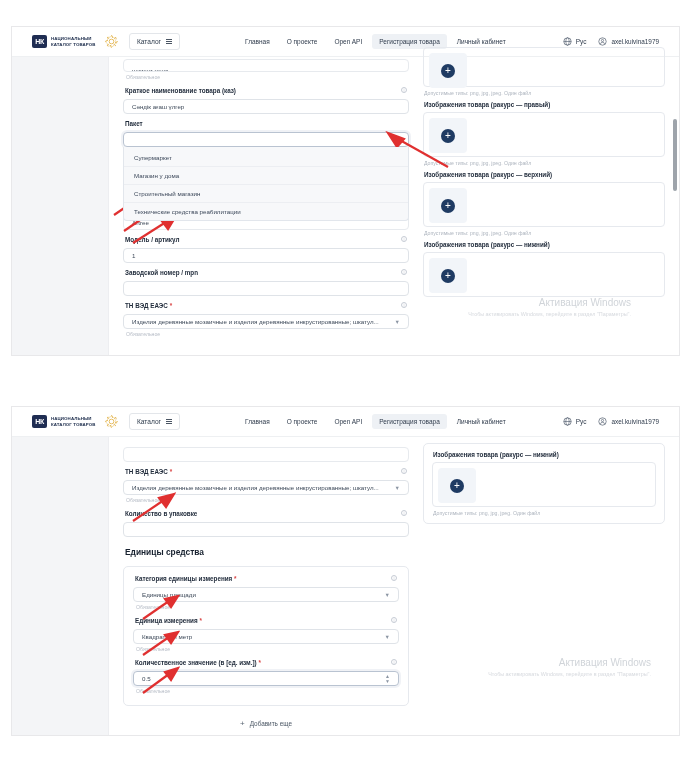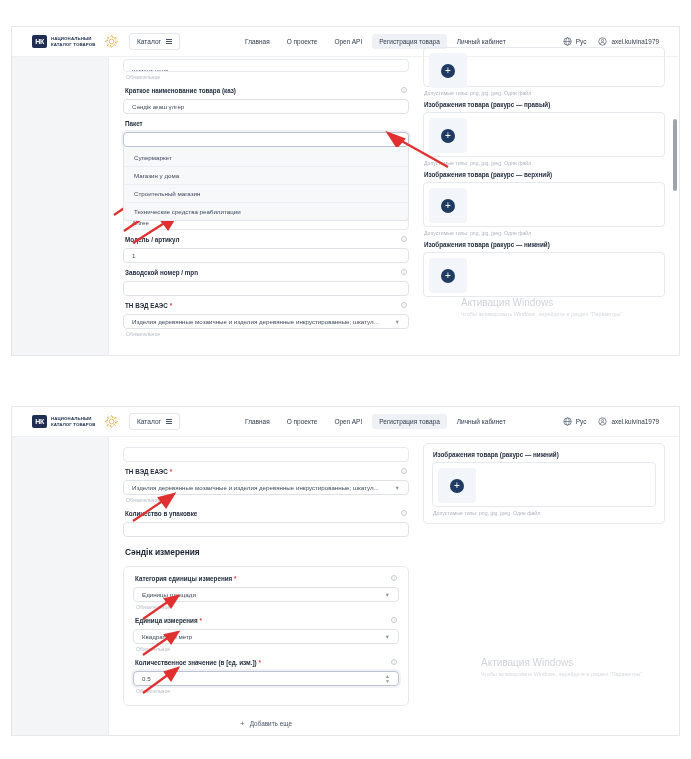--- a/index.html
+++ b/index.html
@@ -148,21 +148,21 @@
   .scroll-track {
     position:absolute; right:2px; top:4px; bottom:4px; width:4px;
   }
   .scroll-thumb {
     position:absolute; left:0; width:4px; border-radius:2px; background:#9ea4ab;
   }
 
   
   .watermark {
     position:absolute; pointer-events:none; user-select:none;
-    color:#d3d6da; text-align:left;
+    color:#d3d6da; text-align:right;
   }
   .wm-t { font-size:10px; font-weight:400; line-height:12px; color:#d0d4d9; }
   .wm-s { font-size:5.4px; line-height:7px; color:#d6d9de; margin-top:2px; }
 
   
   .arrow { position:absolute; pointer-events:none; }
 </style>
 </head>
 <body>
 
@@ -468,21 +468,21 @@
           </div>
 
           <div class="fld">
             <span class="lbl">Количество в упаковке</span>
             <div class="info-dot">i</div>
             <div class="inp">
               <span></span>
             </div>
           </div>
 
-          <div class="sect-title">Сәндік измерения</div>
+          <div class="sect-title">Единицы средства</div>
 
           <div class="card-box">
 
             <div class="fld">
               <span class="lbl">
                 <span>Категория единицы измерения</span>
                 <span class="req">*</span>
               </span>
               <div class="info-dot">i</div>
               <div class="inp">

